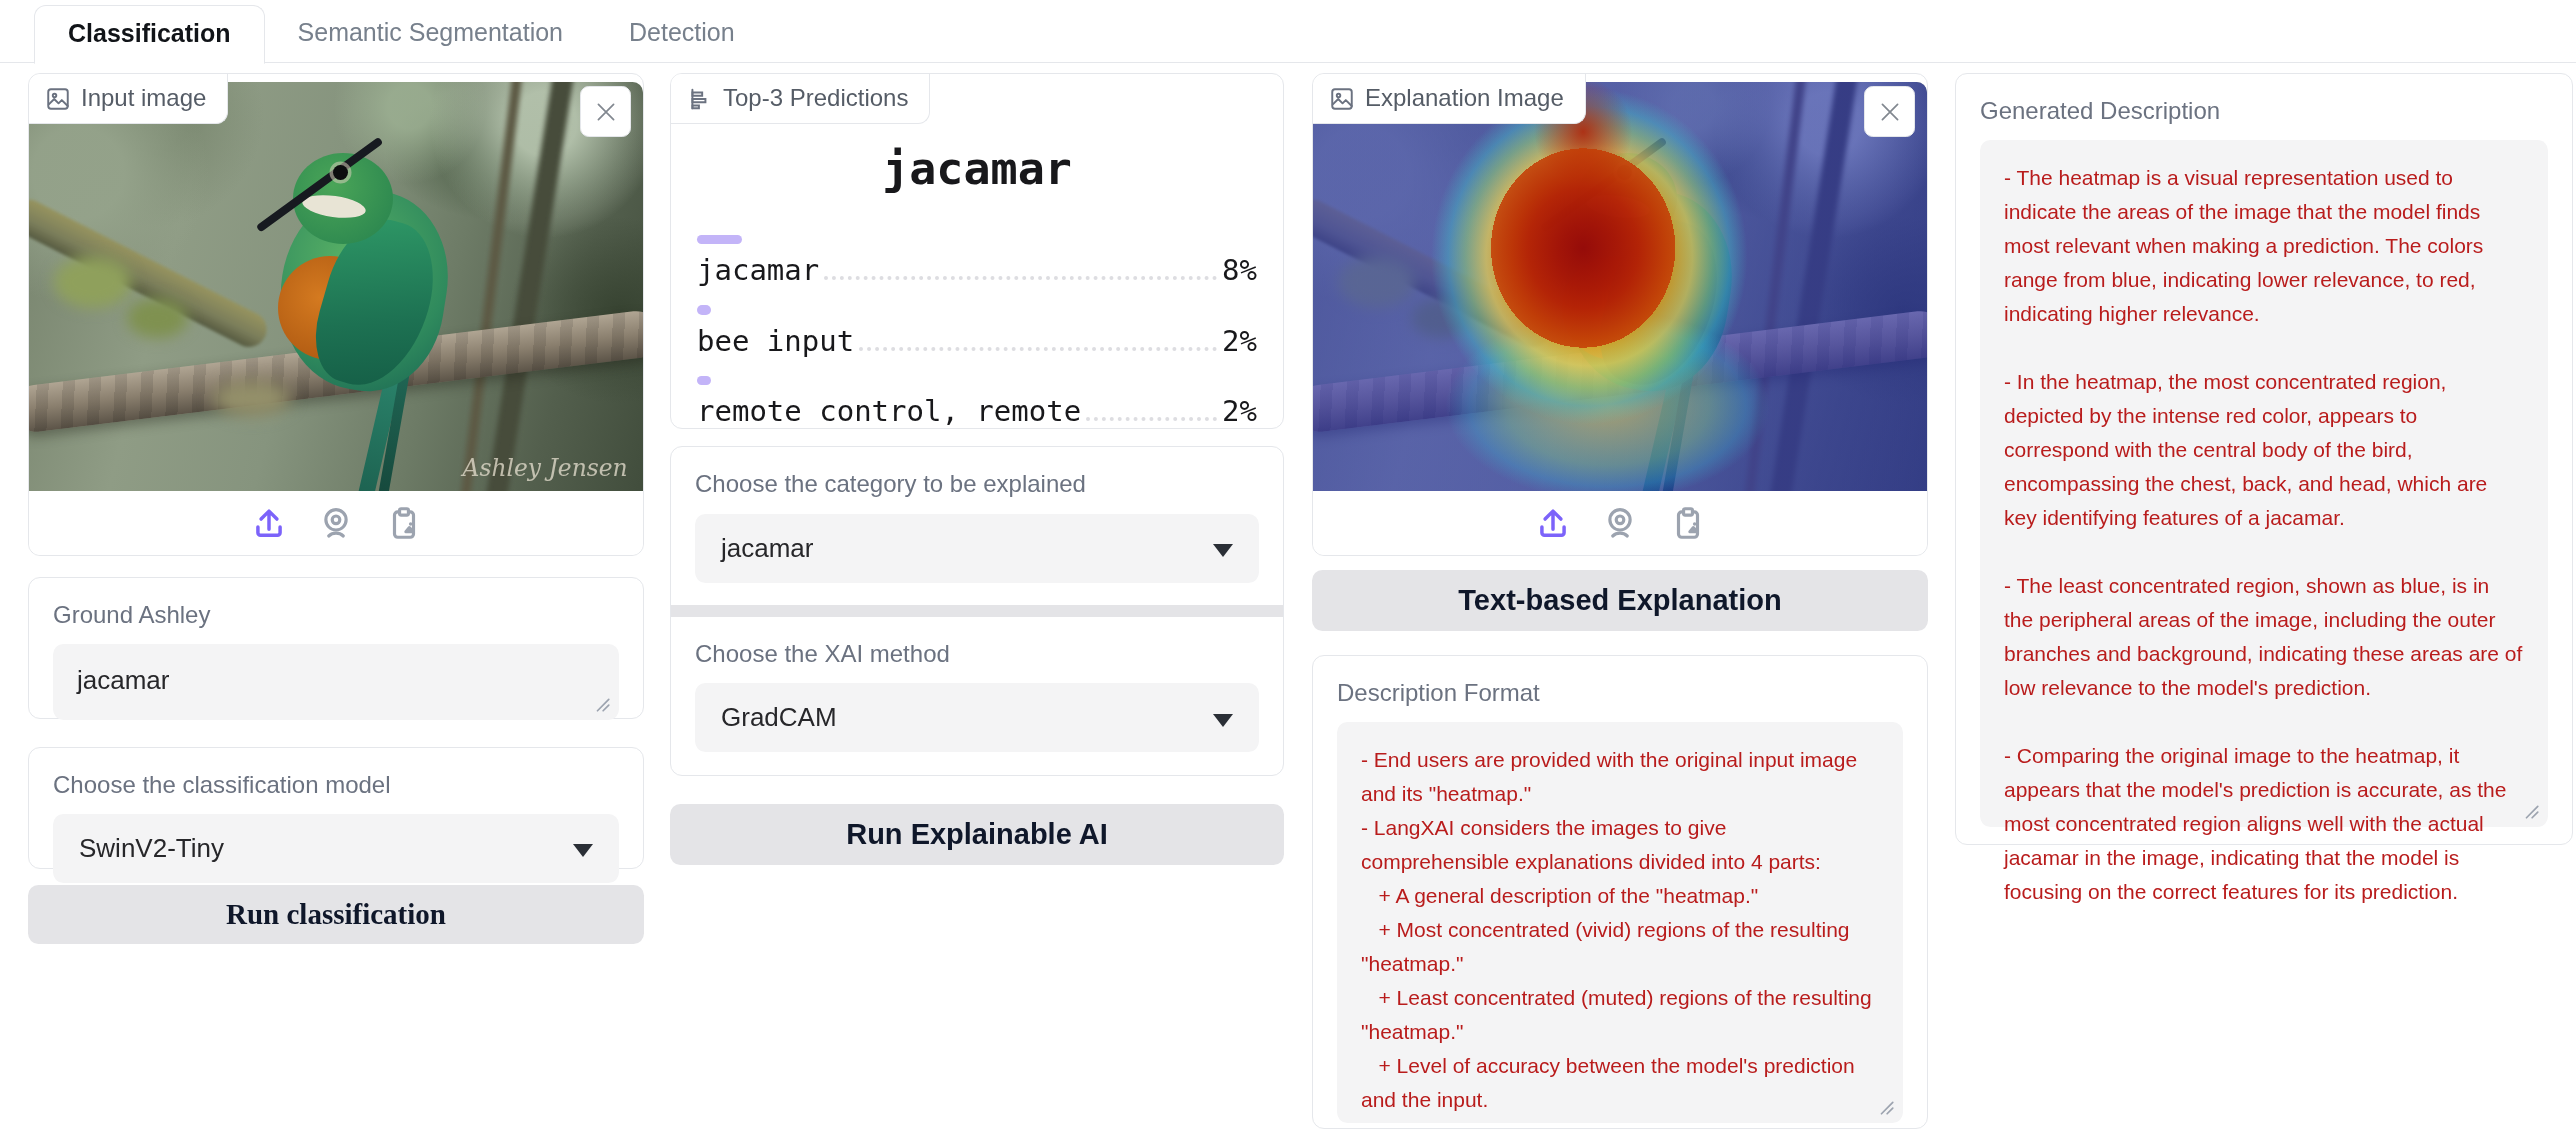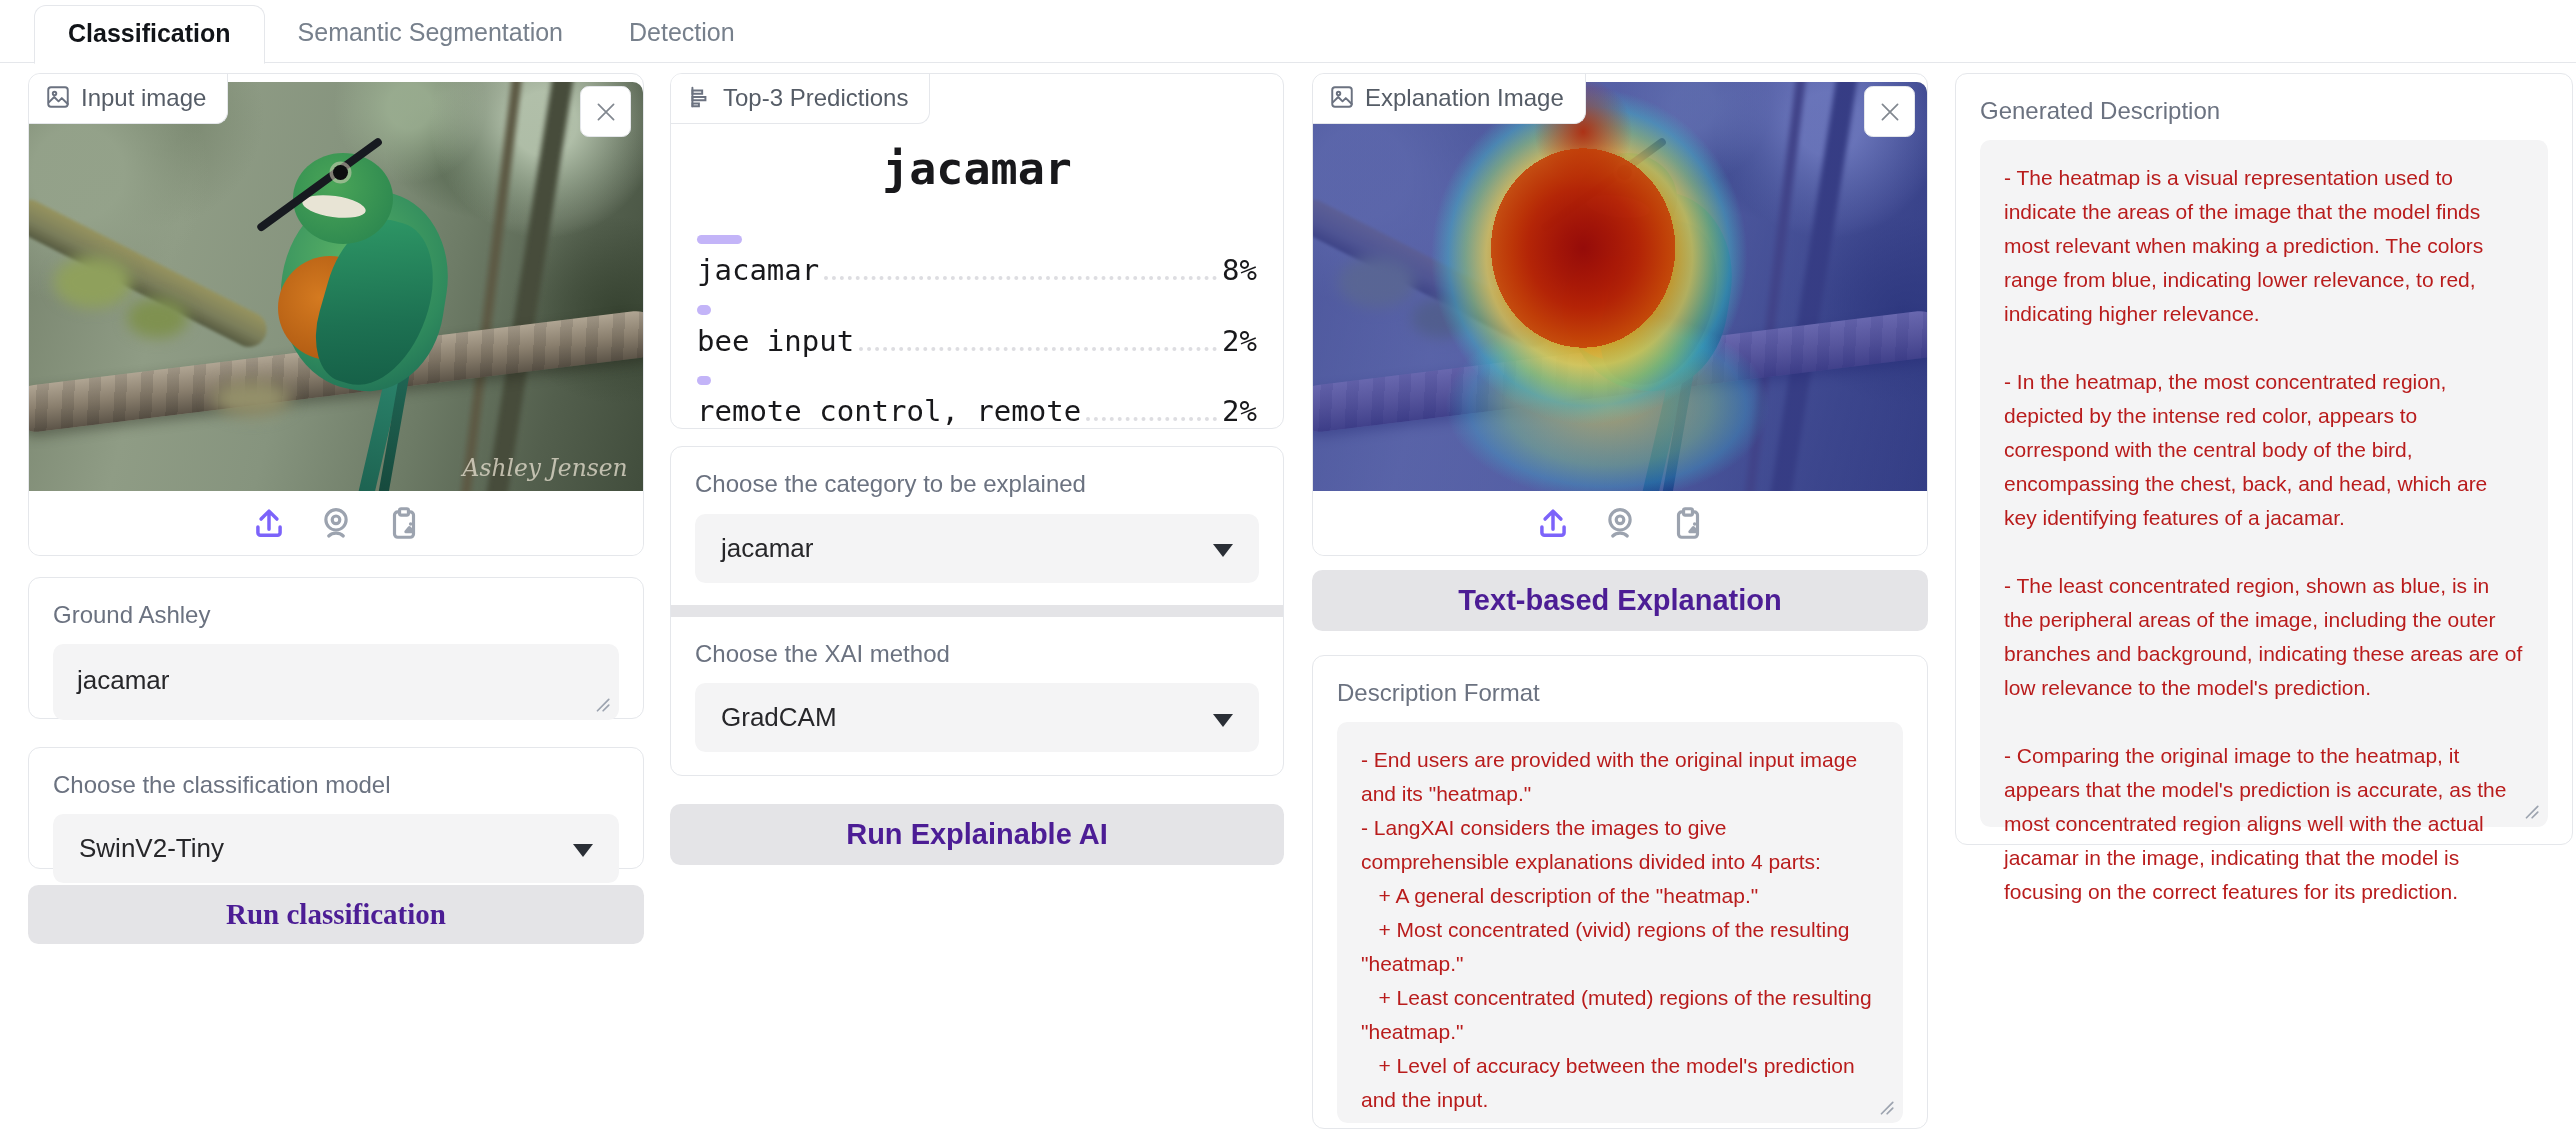--- a/index.html
+++ b/index.html
@@ -17,34 +17,34 @@
   .tab.active{background:#fff;border:1.7px solid #e5e7eb;border-bottom:1.7px solid #fff;
     border-radius:12px 12px 0 0;margin-bottom:-1.7px;color:#111418;font-weight:700;}
 
   
   .card{background:#fff;border:1.7px solid #e5e7eb;border-radius:12px;box-sizing:border-box;position:relative;}
   .pad{padding:22.6px 24px;}
   .field-label{font-size:24px;color:#6b7280;margin-bottom:15.6px;}
   .inputbox{background:#f4f4f5;border-radius:10.4px;position:relative;box-sizing:border-box;}
   .textval{font-size:26px;color:#27272a;}
   .btn{background:#e4e4e7;border:none;border-radius:10.4px;width:100%;
-    font-size:29px;font-weight:700;color:#4c1d95;text-align:center;cursor:pointer;
+    font-size:29px;font-weight:700;color:#0f172a;text-align:center;cursor:pointer;
     font-family:"Liberation Sans",sans-serif;}
   .dd{height:69px;display:flex;align-items:center;padding:0 26px;cursor:pointer;}
   .dd .caret{position:absolute;right:26px;top:50%;margin-top:-4.3px;width:0;height:0;
     border-left:10.4px solid transparent;border-right:10.4px solid transparent;border-top:13px solid #2a2f36;}
   .resize-h{position:absolute;right:7px;bottom:7px;width:22.6px;height:22.6px;cursor:nwse-resize;}
 
   
   .imgcard{height:483px;overflow:hidden;}
   .imgarea{position:absolute;left:0;top:8px;right:0;height:415px;overflow:hidden;border-radius:10.4px 10.4px 0 0;cursor:pointer;}
   .imgfooter{position:absolute;left:0;right:0;bottom:0;height:64px;display:flex;align-items:center;
     justify-content:center;gap:29.5px;background:#fff;border-radius:0 0 10.4px 10.4px;}
   .iconbtn{width:38px;height:38px;cursor:pointer;}
-  .chip{position:absolute;left:0;top:0;z-index:6;background:#fff;display:flex;align-items:flex-start;gap:10.4px;
+  .chip{position:absolute;left:0;top:0;z-index:6;background:#fff;display:flex;align-items:flex-end;gap:10.4px;
     padding:10.4px 21px 10.4px 15.6px;border-right:1.7px solid #e5e7eb;border-bottom:1.7px solid #e5e7eb;
     border-radius:10.4px 0 12px 0;}
   .chip span{font-size:24px;color:#555c66;}
   .closebtn{position:absolute;right:12px;top:12px;z-index:6;width:49px;height:49px;background:#fff;
     border:1.7px solid #e5e7eb;border-radius:8.7px;display:flex;align-items:center;justify-content:center;cursor:pointer;}
 
   
   #pred-card{height:356px;}
   .pred-title{margin-top:68px;text-align:center;font-family:"DejaVu Sans Mono",monospace;
     font-weight:700;font-size:45px;color:#18181b;}

